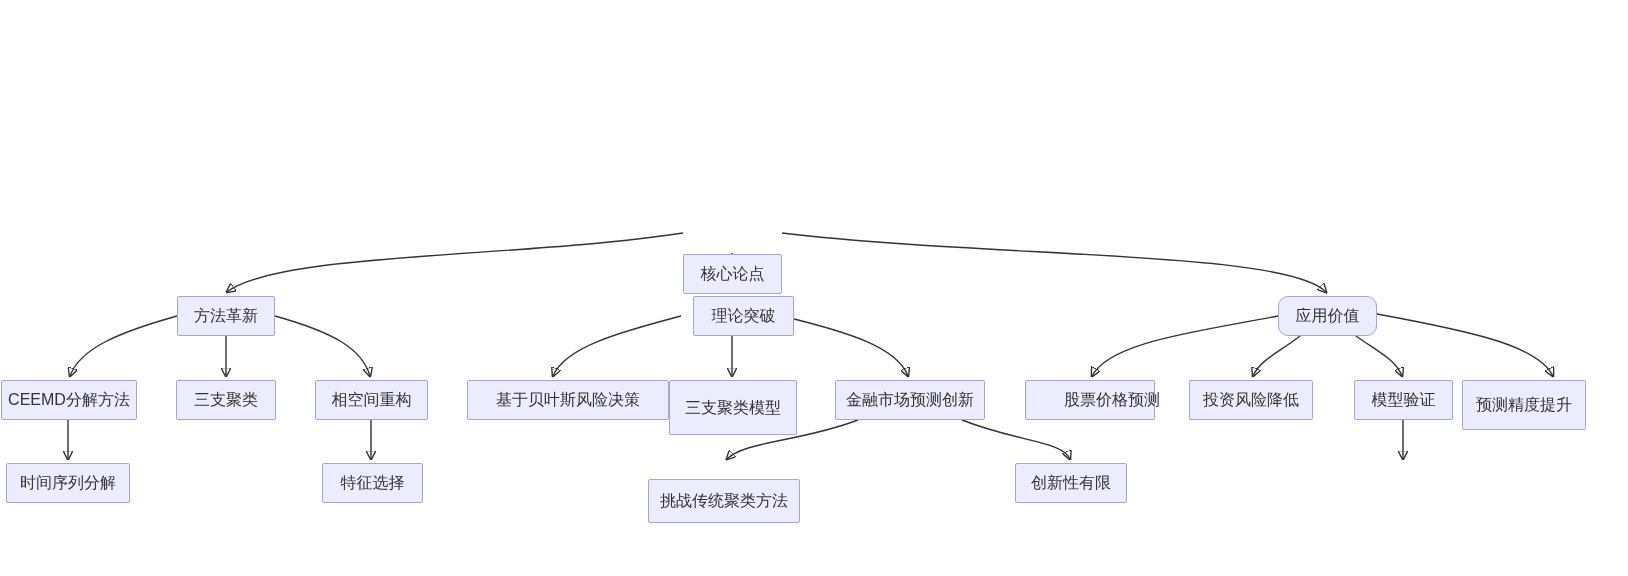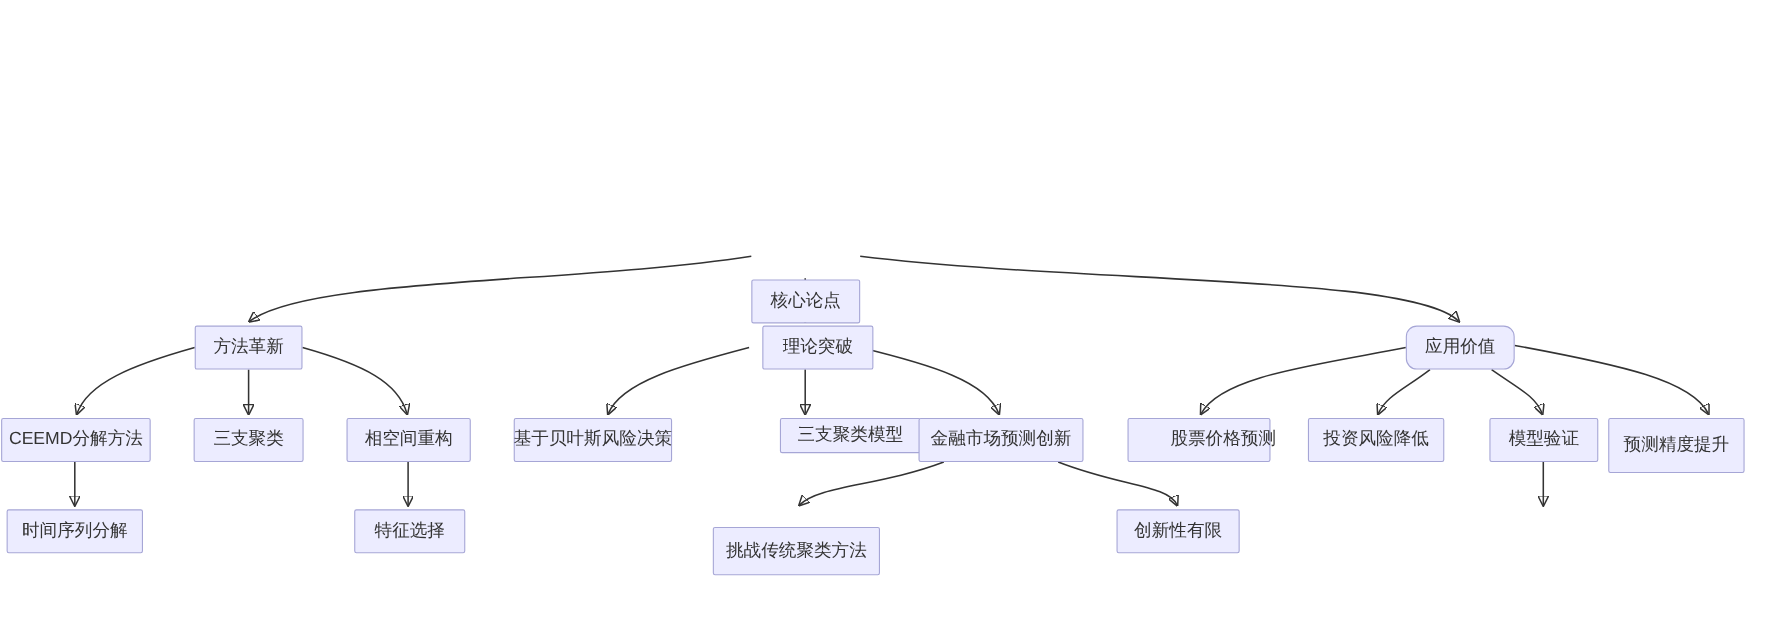--- a/index.html
+++ b/index.html
@@ -82,23 +82,23 @@
   <div class="node" style="left:681px; top:296px; width:101px; height:40px;margin-left:12px;">理论突破</div>
 
   <div class="node" style="left:1278px; top:296px; width:99px; height:40px;border-radius:10px;">应用价值</div>
 
   <div class="node" style="left:1px; top:380px; width:136px; height:40px;">CEEMD分解方法</div>
 
   <div class="node" style="left:176px; top:380px; width:100px; height:40px;">三支聚类</div>
 
   <div class="node" style="left:315px; top:380px; width:113px; height:40px;">相空间重构</div>
 
-  <div class="node" style="left:467px; top:380px; width:144px; height:40px;">基于贝叶斯风险决策</div>
+  <div class="node" style="left:467px; top:380px; width:202px; height:40px;">基于贝叶斯风险决策</div>
 
-  <div class="node" style="left:669px; top:380px; width:128px; height:32px;margin-left:40px;">三支聚类模型</div>
+  <div class="node" style="left:669px; top:380px; width:128px; height:55px;">三支聚类模型</div>
 
   <div class="node" style="left:835px; top:380px; width:150px; height:40px;">金融市场预测创新</div>
 
   <div class="node" style="left:1025px; top:380px; width:130px; height:40px;padding-left:44px;">股票价格预测</div>
 
   <div class="node" style="left:1189px; top:380px; width:124px; height:40px;">投资风险降低</div>
 
   <div class="node" style="left:1354px; top:380px; width:99px; height:40px;">模型验证</div>
 
   <div class="node" style="left:1462px; top:380px; width:124px; height:50px;">预测精度提升</div>

